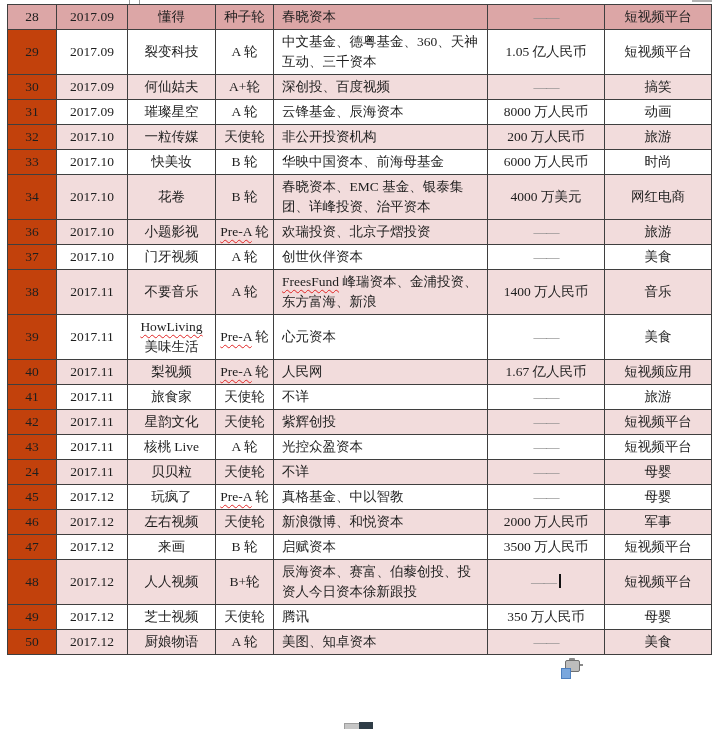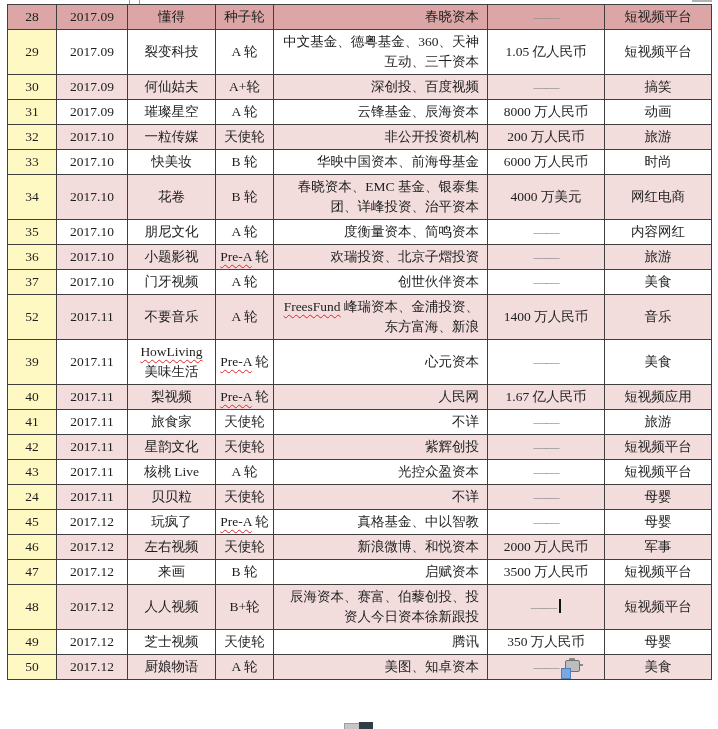--- a/index.html
+++ b/index.html
@@ -2,27 +2,27 @@
 <html><head>
 <meta charset="utf-8">
 <style>
   html,body{margin:0;padding:0;background:#fff;}
   .page{position:relative;width:718px;height:729px;background:#ffffff;overflow:hidden;
         font-family:"Liberation Serif","DejaVu Serif",serif;color:#1e1e1e;}
   table.funding{position:absolute;left:7px;top:4px;border-collapse:collapse;table-layout:fixed;
         width:704px;font-size:13.5px;}
   td{border:1px solid #3f3f3f;text-align:center;vertical-align:middle;
      padding:2px 3px;line-height:20px;overflow:hidden;}
-  td.col-investors{text-align:right;padding:2px 8px;}
+  td.col-investors{text-align:left;padding:2px 8px;}
   tr.single{height:16px;}
   tr.tall{height:44px;}
   tr.shade-dark td{background:#dca6a6;}
   tr.shade-light td{background:#f2dcdc;}
   tr.shade-white td{background:#ffffff;}
-  tr.shade-light td.col-index, tr.shade-white td.col-index{background:#fef9c3;}
+  tr.shade-light td.col-index, tr.shade-white td.col-index{background:#c2410c;}
   td.dash{color:#8a8a8a;letter-spacing:-1px;}
   .wavy{text-decoration-line:underline;text-decoration-style:wavy;
         text-decoration-color:#e02424;text-decoration-thickness:1px;text-underline-offset:3px;}
   .caret{display:inline-block;width:2px;height:14px;background:#111;
          margin-left:3px;vertical-align:-2px;letter-spacing:0;}
   
   .top-mark-left{position:absolute;left:129px;top:0;width:9px;height:4px;
         border-left:1px solid #9a9a9a;border-right:1px solid #9a9a9a;}
   .top-mark-right{position:absolute;left:692px;top:0;width:20px;height:2px;background:#b3b3b3;}
   .bottom-widget{position:absolute;left:344px;top:722px;width:34px;height:7px;}
@@ -114,49 +114,40 @@
         </tr>
         <tr class="shade-light tall">
           <td class="col-index">34</td>
           <td class="col-date">2017.10</td>
           <td class="col-company">花卷</td>
           <td class="col-round">B 轮</td>
           <td class="col-investors">春晓资本、EMC 基金、银泰集团、详峰投资、治平资本</td>
           <td class="col-amount">4000 万美元</td>
           <td class="col-category">网红电商</td>
         </tr>
-        <tr class="shade-white single">
-          <td class="col-index">35</td>
-          <td class="col-date">2017.10</td>
-          <td class="col-company">朋尼文化</td>
-          <td class="col-round">A 轮</td>
-          <td class="col-investors">度衡量资本、简鸣资本</td>
-          <td class="col-amount dash">——</td>
-          <td class="col-category">内容网红</td>
-        </tr>
         <tr class="shade-light single">
           <td class="col-index">36</td>
           <td class="col-date">2017.10</td>
           <td class="col-company">小题影视</td>
           <td class="col-round"><span class="wavy">Pre-A</span> 轮</td>
           <td class="col-investors">欢瑞投资、北京子熠投资</td>
           <td class="col-amount dash">——</td>
           <td class="col-category">旅游</td>
         </tr>
         <tr class="shade-white single">
           <td class="col-index">37</td>
           <td class="col-date">2017.10</td>
           <td class="col-company">门牙视频</td>
           <td class="col-round">A 轮</td>
           <td class="col-investors">创世伙伴资本</td>
           <td class="col-amount dash">——</td>
           <td class="col-category">美食</td>
         </tr>
         <tr class="shade-light tall">
-          <td class="col-index">52</td>
+          <td class="col-index">38</td>
           <td class="col-date">2017.11</td>
           <td class="col-company">不要音乐</td>
           <td class="col-round">A 轮</td>
           <td class="col-investors"><span class="wavy">FreesFund</span> 峰瑞资本、金浦投资、东方富海、新浪</td>
           <td class="col-amount">1400 万人民币</td>
           <td class="col-category">音乐</td>
         </tr>
         <tr class="shade-white tall">
           <td class="col-index">39</td>
           <td class="col-date">2017.11</td>

